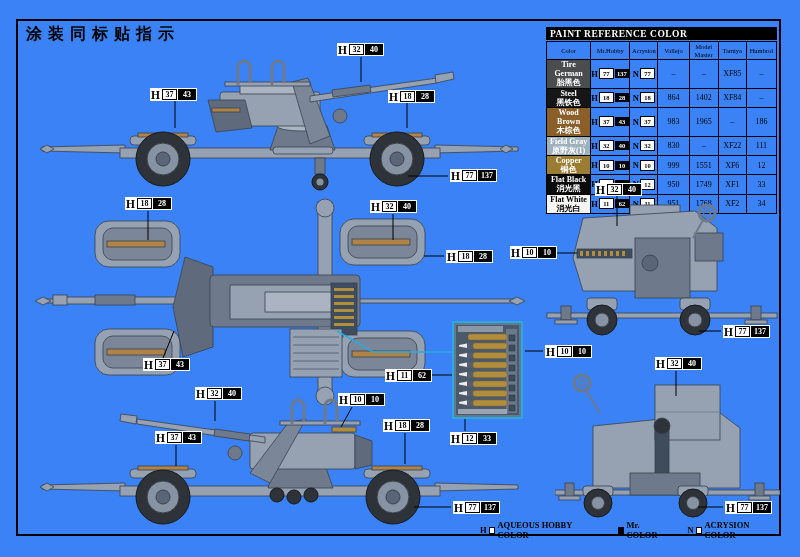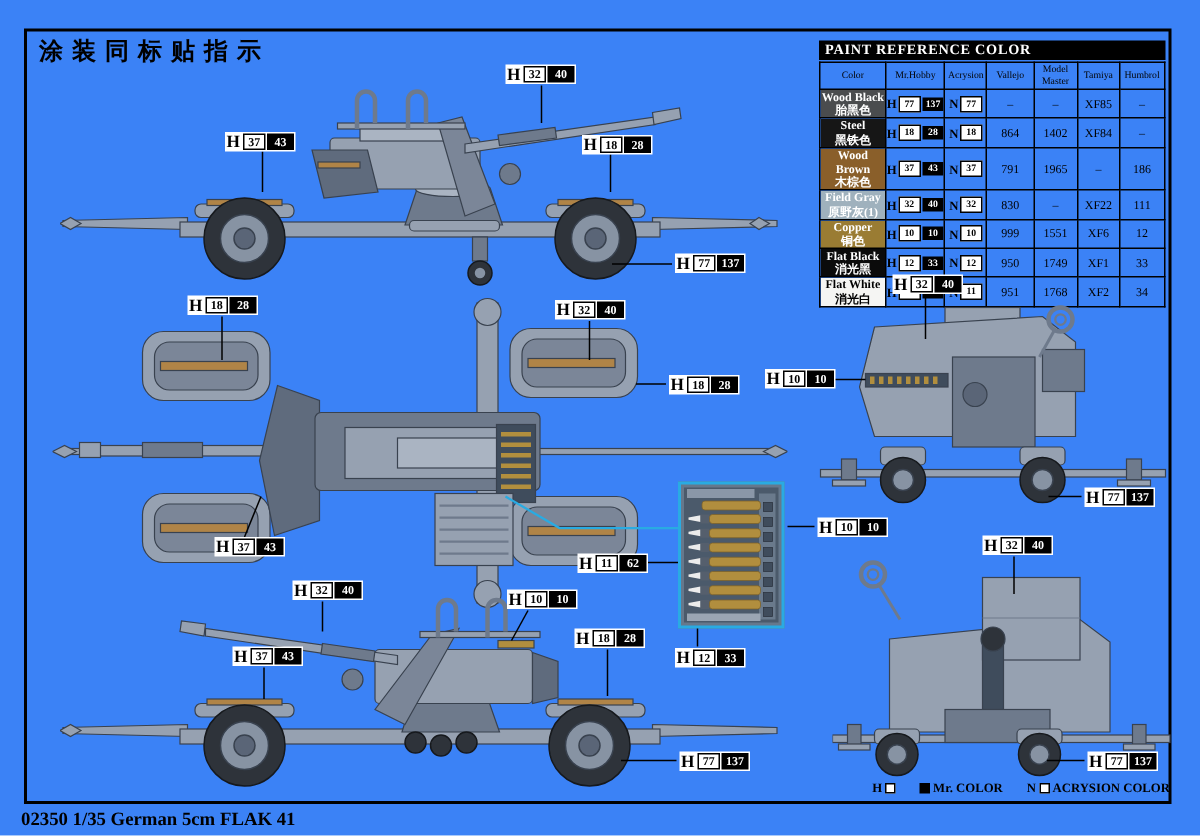--- a/index.html
+++ b/index.html
@@ -70,21 +70,21 @@
           <th>Vallejo</th>
           <th>Model Master</th>
           <th>Tamiya</th>
           <th>Humbrol</th>
         </tr>
       </thead>
       <tbody id="pt-body">
 
       <tr>
             <td class="cchip" style="background:#4a4c4e;color:#ffffff">
-              <div>Wood Black</div>
+              <div>Tire German</div>
               <div>胎黑色</div>
             </td>
             <td>
               <span class="mh-cell">
                 <span class="mh-h">H</span>
                 <span class="mbox-w">77</span>
                 <span class="mbox-b">137</span>
               </span>
             </td>
             <td>
@@ -132,21 +132,21 @@
                 <span class="mbox-w">37</span>
                 <span class="mbox-b">43</span>
               </span>
             </td>
             <td>
               <span class="mh-cell">
                 <span class="mh-h">N</span>
                 <span class="mbox-w">37</span>
               </span>
             </td>
-            <td>791</td>
+            <td>983</td>
             <td>1965</td>
             <td>–</td>
             <td>186</td>
           </tr>
           <tr>
             <td class="cchip" style="background:#9fb1bd;color:#ffffff">
               <div>Field Gray</div>
               <div>原野灰(1)</div>
             </td>
             <td>
@@ -634,25 +634,25 @@
   <div class="callout" style="left:725px;top:501px">
       <span class="co-h">H</span>
       <span class="co-w">77</span>
       <span class="co-b">137</span>
     </div>
 
   <div class="legend">
     <span class="lg-item">
       <span>H</span>
         <span class="lg-box-o"></span>
+      <span>AQUEOUS HOBBY COLOR</span>
     </span>
     <span class="lg-item">
       <span class="lg-box-s"></span>
       <span>Mr. COLOR</span>
     </span>
     <span class="lg-item">
       <span>N</span>
         <span class="lg-box-o"></span>
       <span>ACRYSION COLOR</span>
     </span>
   </div>
-  <div class="footer">02350 1/35 German 5cm FLAK 41</div>
 </div>
 
 </body></html>

